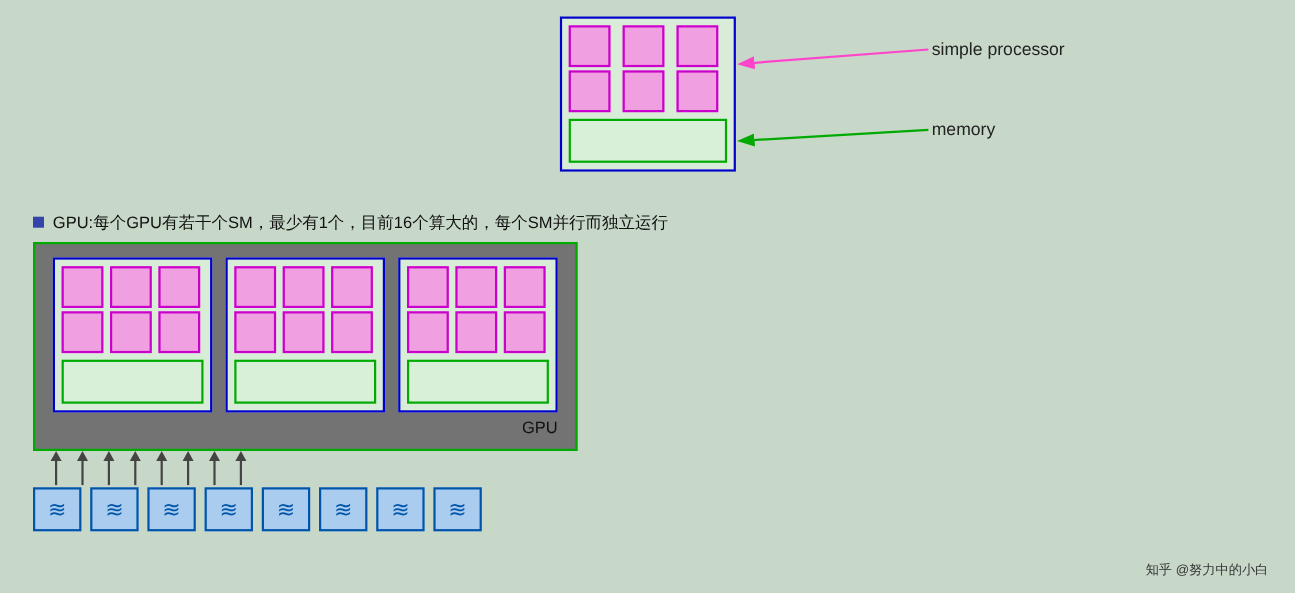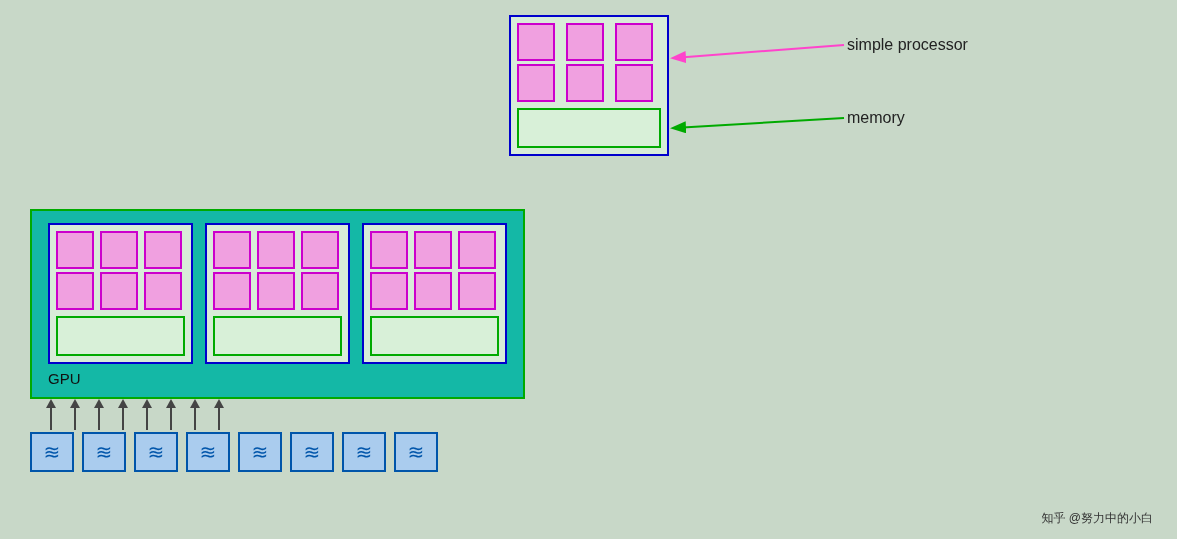--- a/index.html
+++ b/index.html
@@ -77,28 +77,27 @@
       height: 10px;
       background: #3344aa;
       margin-right: 8px;
       margin-top: 4px;
       flex-shrink: 0;
     }
 
     
     .gpu-outer {
       border: 2px solid #00aa00;
-      background: #14b8a6;
+      background: #737373;
       padding: 12px 16px 10px 16px;
       display: inline-flex;
       flex-direction: column;
-      align-items: flex-start;
+      align-items: flex-end;
       margin-left: 10px;
       position: relative;
-      margin-top: 16px;
     }
 
     .gpu-units-row {
       display: flex;
       gap: 12px;
       margin-bottom: 4px;
     }
 
     .gpu-label {
       font-size: 15px;
@@ -214,20 +213,24 @@
             <path d="M0,0 L0,6 L8,3 z" fill="#ff44cc"></path>
           </marker>
           <marker id="arrowGreen" markerWidth="8" markerHeight="8" refX="6" refY="3" orient="auto">
             <path d="M0,0 L0,6 L8,3 z" fill="#00aa00"></path>
           </marker>
         </defs>
       </svg>
     </div>
   </div>
 
+  <div class="bullet-text">
+    <div class="bullet-square"></div>
+    <span>GPU:每个GPU有若干个SM，最少有1个，目前16个算大的，每个SM并行而独立运行</span>
+  </div>
 
   <div class="bottom-section">
     <div class="gpu-and-arrows">
 
       <div class="gpu-outer">
         <div class="gpu-units-row">
 
           <div class="sm-unit" style="width:145px;">
             <div class="processor-grid">
               <div class="proc-cell"></div>

